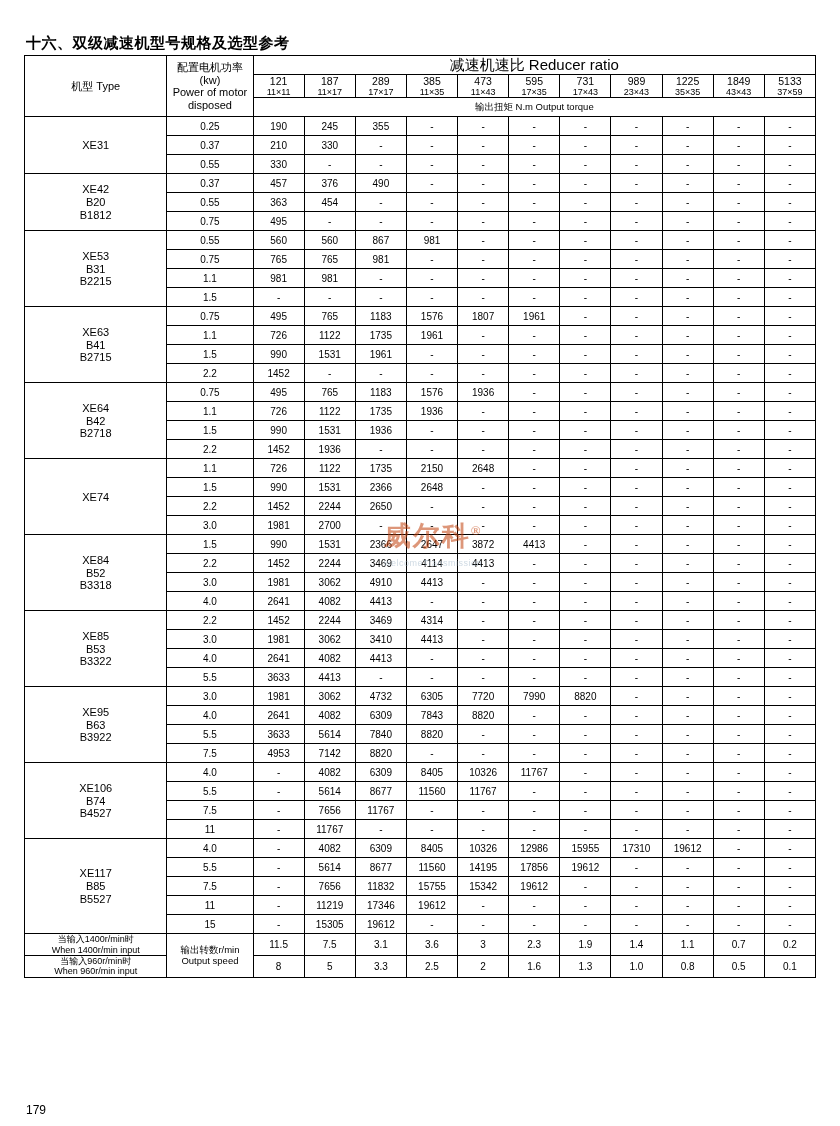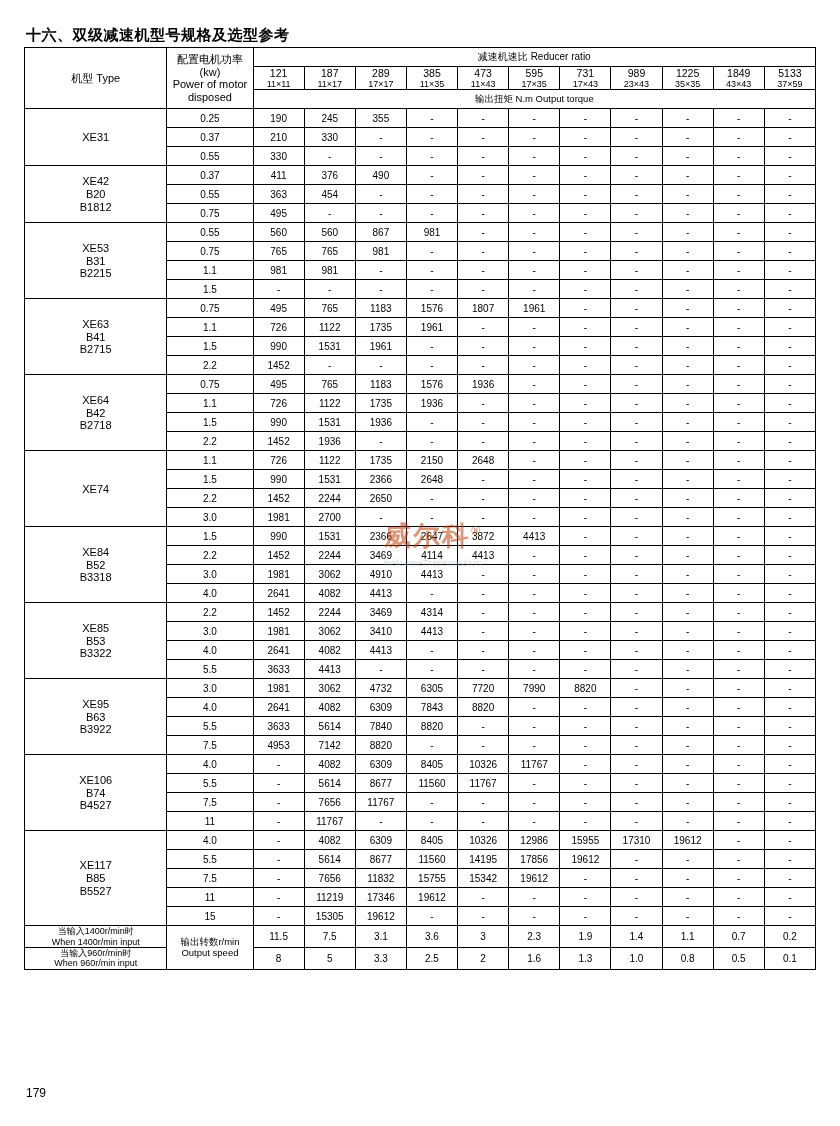--- a/index.html
+++ b/index.html
@@ -14,21 +14,21 @@
     position:relative;
     width:840px;height:1126px;
     box-sizing:border-box;
     padding:22px 24px 0 24px;
   }
   .title-cn{
     font-family:"Liberation Serif", serif;
     font-weight:bold;
     font-size:15px;
     letter-spacing:0.5px;
-    margin:4px 0 2px 2px;
+    margin:12px 0 2px 2px;
   }
   .title-en{
     font-family:"Liberation Sans", sans-serif;
     font-weight:bold;
     font-size:14.5px;
     margin:0 0 6px 2px;
   }
   table.spec{
     border-collapse:collapse;
     width:792px;
@@ -39,32 +39,32 @@
     border:1px solid #000;
     text-align:center;
     vertical-align:middle;
     padding:0;
     font-weight:normal;
     line-height:1.15;
     height:18px;
   }
   .hdr-model{font-size:11px;}
   .hdr-pow{font-size:11px;line-height:1.25;}
-  .ratio-head{font-size:10px;}
+  .ratio-head{font-size:15px;}
   .ratio-num{font-size:10.5px;}
   .ratio-sub{font-size:9px;}
   .torque-row td{font-size:9.5px;height:16px;}
   .model-cell{font-size:11px;line-height:1.55;}
   .thick-top td{border-top:2px solid #000;}
   .grpend td{border-bottom:2px solid #000;}
   .spd-label{font-size:9px;line-height:1.25;}
   .spd-out{font-size:9.5px;line-height:1.25;}
   .pagenum{
     position:absolute;
-    left:26px;bottom:26px;
+    left:26px;bottom:9px;
     font-size:12px;
     font-family:"Liberation Sans", sans-serif;
   }
   .wm{
     position:absolute;
     left:318px;top:518px;
     width:230px;
     pointer-events:none;
     opacity:.55;
     text-align:center;
@@ -218,21 +218,21 @@
           <td>-</td>
           <td>-</td>
         </tr>
         <tr class="thick-top">
           <td rowspan="3" class="model-cell">
             <div>XE42</div>
             <div>B20</div>
             <div>B1812</div>
           </td>
           <td>0.37</td>
-          <td>411</td>
+          <td>457</td>
           <td>376</td>
           <td>490</td>
           <td>-</td>
           <td>-</td>
           <td>-</td>
           <td>-</td>
           <td>-</td>
           <td>-</td>
           <td>-</td>
           <td>-</td>

